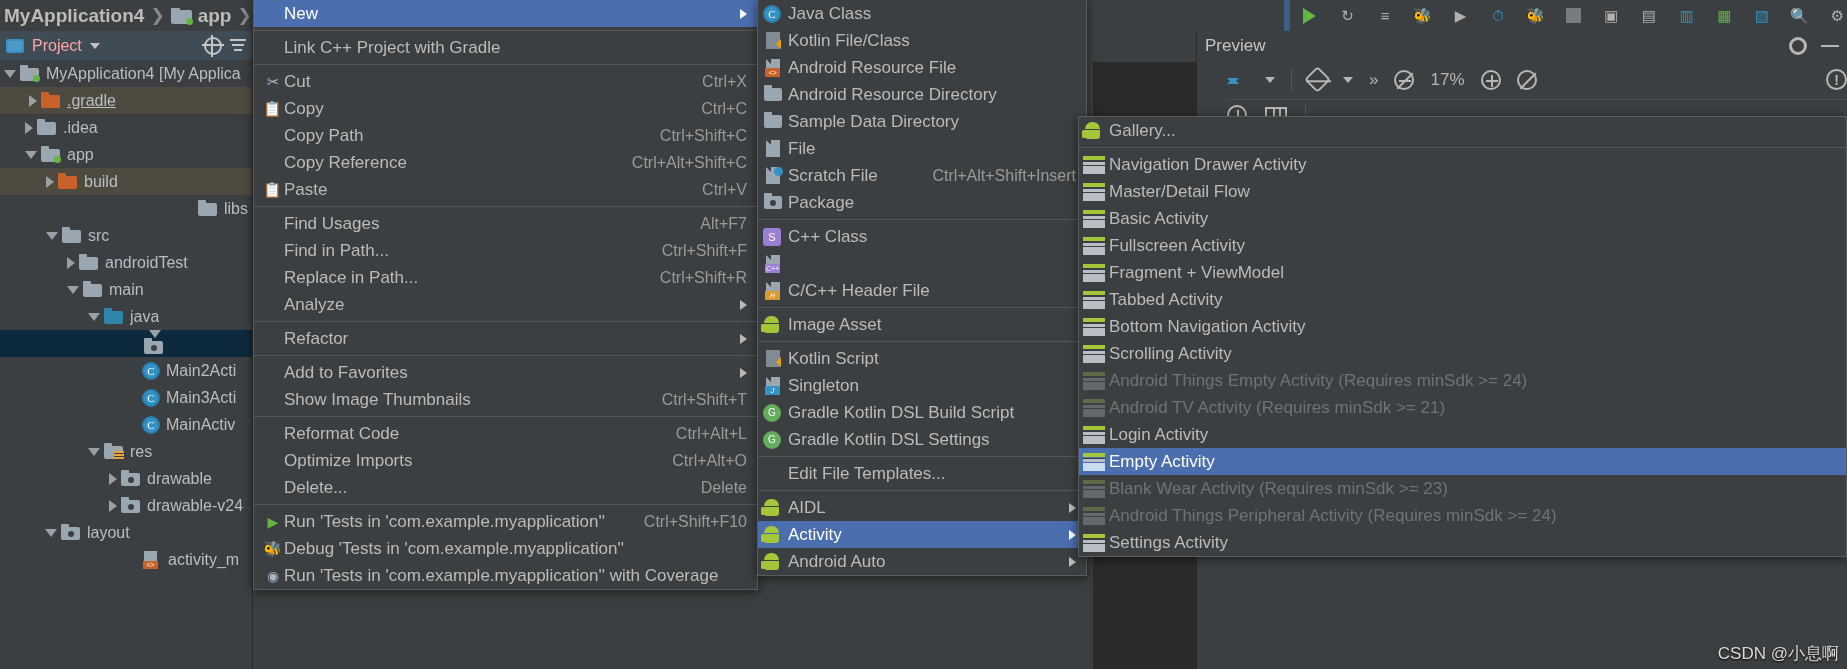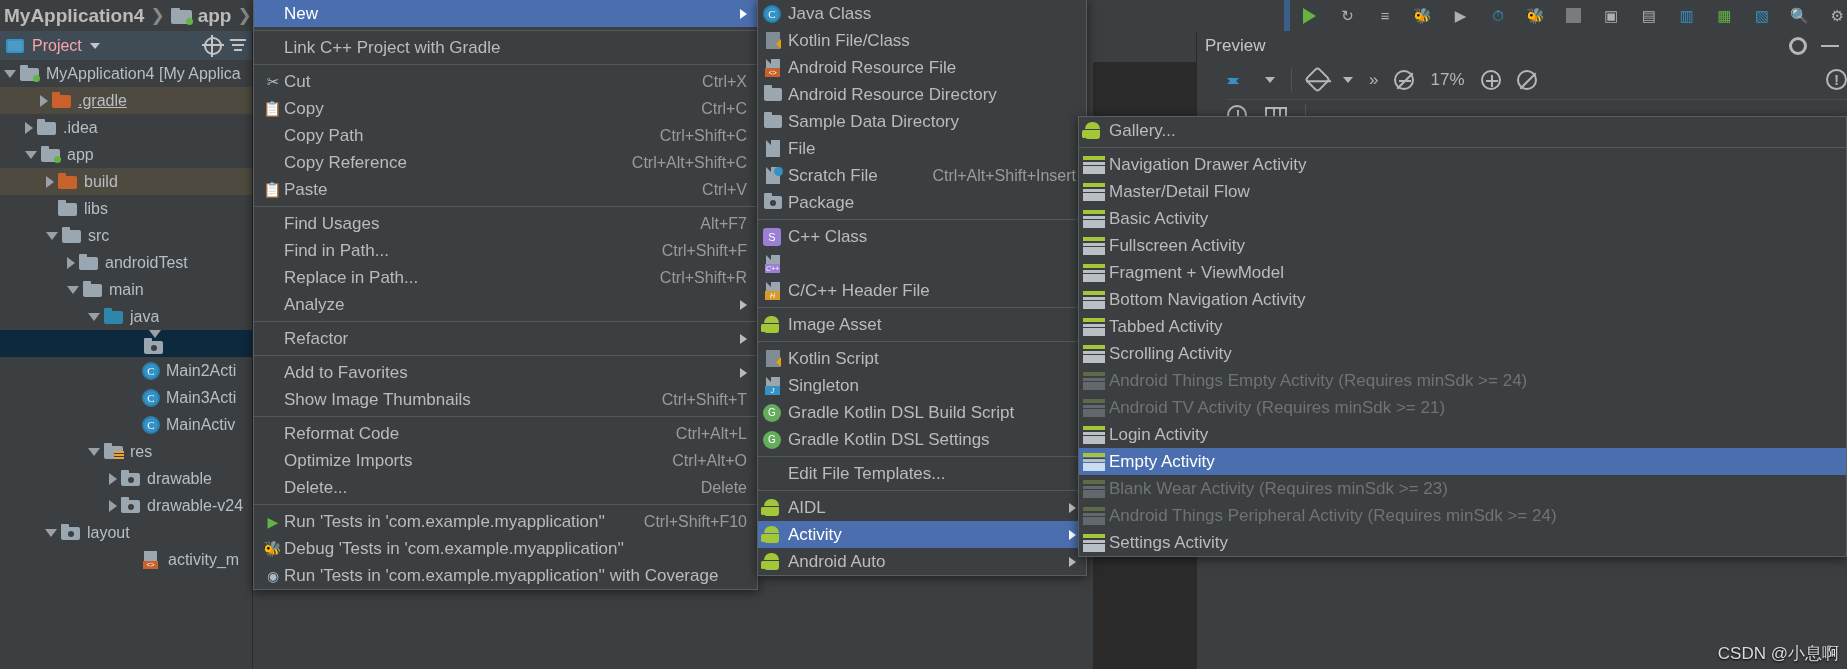--- a/index.html
+++ b/index.html
@@ -275,21 +275,21 @@
         </span>
     </div>
     <div class="tree" id="tree">
         <div class="tree-row" style="padding-left: 4px;">
           <span class="arrow open"></span>
           <span class="ic ic-folder">
             <i class="dot-g"></i>
           </span>
           <span class="tcut">MyApplication4 [My Applica</span>
         </div>
-        <div class="tree-row sel-brown" style="padding-left: 40px; text-decoration: underline;">
+        <div class="tree-row sel-brown" style="padding-left: 29px; text-decoration: underline;">
           <span class="arrow"></span>
           <span class="ic ic-folder orange"></span>
           <span class="tcut">.gradle</span>
         </div>
         <div class="tree-row" style="padding-left: 25px;">
           <span class="arrow"></span>
           <span class="ic ic-folder"></span>
           <span class="tcut">.idea</span>
         </div>
         <div class="tree-row" style="padding-left: 25px;">
@@ -297,21 +297,21 @@
           <span class="ic ic-folder">
             <i class="dot-g"></i>
           </span>
           <span class="tcut">app</span>
         </div>
         <div class="tree-row sel-brown" style="padding-left: 46px;">
           <span class="arrow"></span>
           <span class="ic ic-folder orange"></span>
           <span class="tcut">build</span>
         </div>
-        <div class="tree-row" style="padding-left: 46px;">
+        <div class="tree-row" style="padding-left: 46px; justify-content: flex-end;">
           <span class="arrow none"></span>
           <span class="ic ic-folder"></span>
           <span class="tcut">libs</span>
         </div>
         <div class="tree-row" style="padding-left: 46px;">
           <span class="arrow open"></span>
           <span class="ic ic-folder"></span>
           <span class="tcut">src</span>
         </div>
         <div class="tree-row" style="padding-left: 67px;">
@@ -783,31 +783,31 @@
         <span class="mi-label">Fragment + ViewModel</span>
       </div>
       <div class="mi">
         <span class="mi-ic">
           <span class="tmpl-ic">
             <i class="top"></i>
             <i class="mid"></i>
             <i class="bot"></i>
           </span>
         </span>
+        <span class="mi-label">Tabbed Activity</span>
+      </div>
+      <div class="mi">
+        <span class="mi-ic">
+          <span class="tmpl-ic">
+            <i class="top"></i>
+            <i class="mid"></i>
+            <i class="bot"></i>
+          </span>
+        </span>
         <span class="mi-label">Bottom Navigation Activity</span>
-      </div>
-      <div class="mi">
-        <span class="mi-ic">
-          <span class="tmpl-ic">
-            <i class="top"></i>
-            <i class="mid"></i>
-            <i class="bot"></i>
-          </span>
-        </span>
-        <span class="mi-label">Tabbed Activity</span>
       </div>
       <div class="mi">
         <span class="mi-ic">
           <span class="tmpl-ic">
             <i class="top"></i>
             <i class="mid"></i>
             <i class="bot"></i>
           </span>
         </span>
         <span class="mi-label">Scrolling Activity</span>

